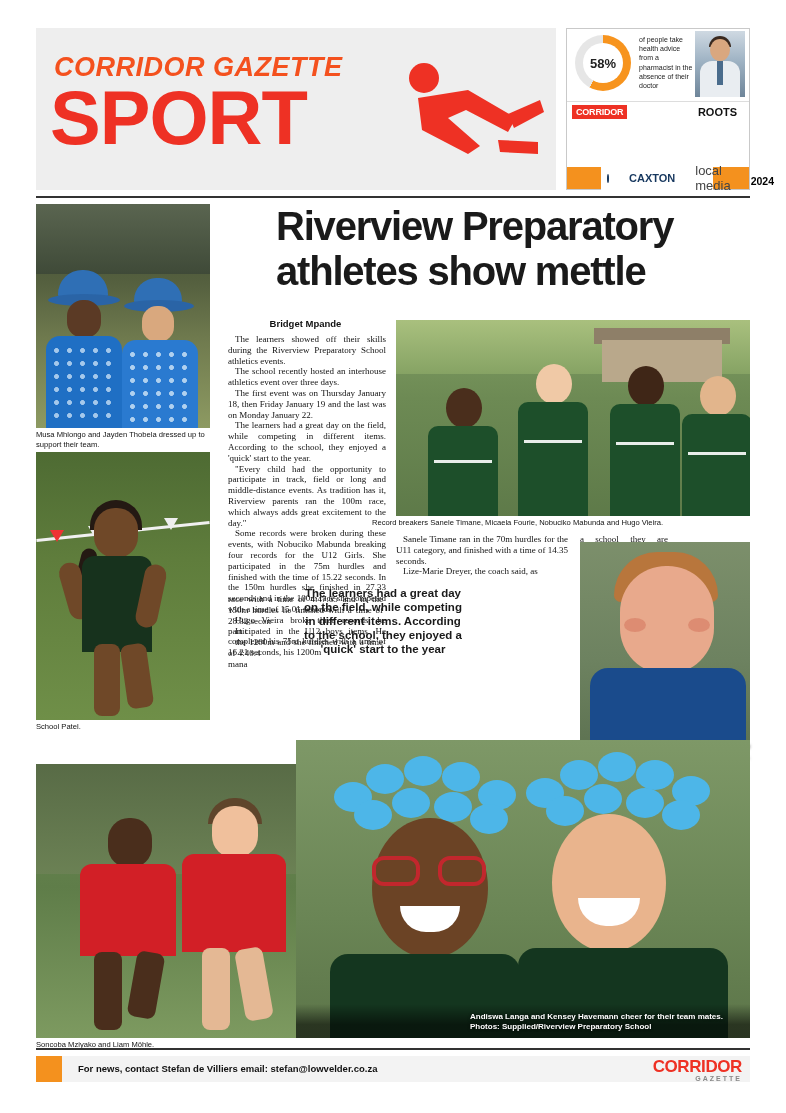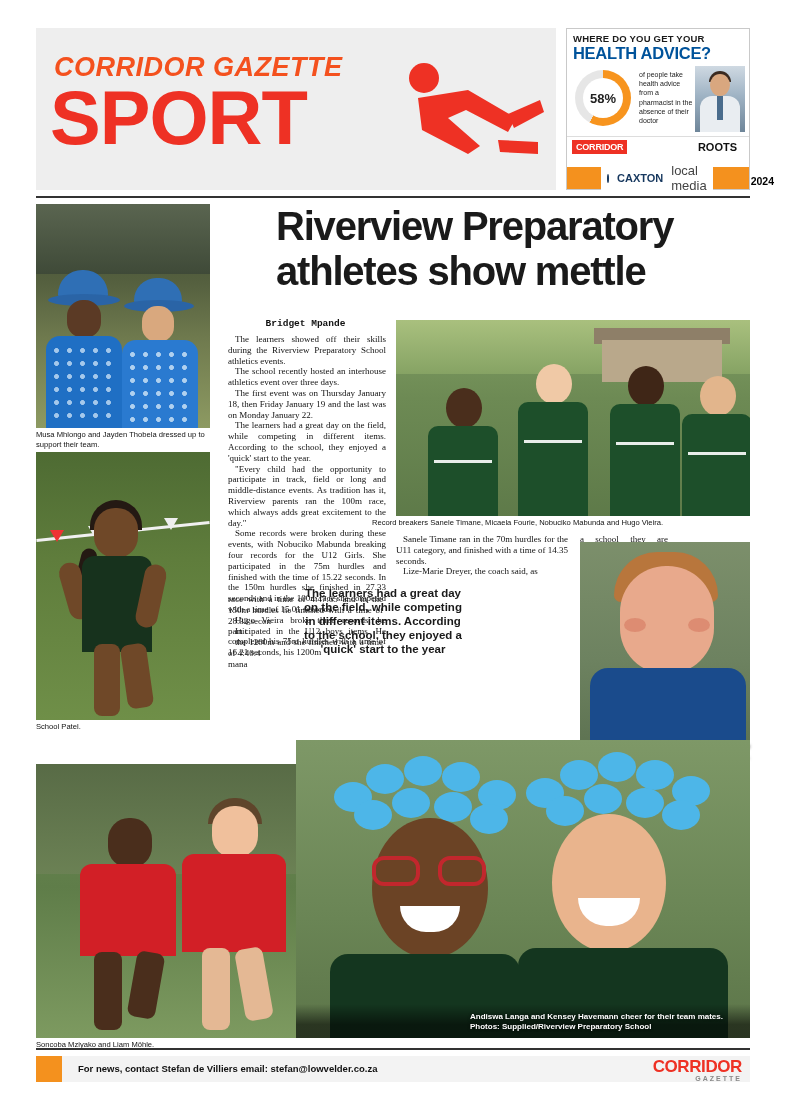--- a/index.html
+++ b/index.html
@@ -189,21 +189,21 @@
   .caxton-inner {
     margin-left: 34px;
     background: #fff;
     padding: 2px 8px 2px 6px;
     font-family: "Liberation Sans", sans-serif;
     font-size: 11px;
     color: #16375e;
     font-weight: bold;
     display: flex;
     align-items: center;
-    gap: 8px;
+    gap: 20px;
     width: 112px;
   }
   .caxton-inner .small {
     font-weight: normal;
     font-size: 13px;
     color: #444;
   }
   .cax-dot {
     width: 9px; height: 9px; border-radius: 50%;
     border: 1.6px solid #16375e;
@@ -332,21 +332,21 @@
   .cap-shade {
     position:absolute; left:0; bottom:0; width:100%; height:34px;
     background: linear-gradient(180deg, rgba(0,0,0,0) 0%, rgba(0,0,0,.55) 60%);
   }
 
   
   .byline {
     position: absolute;
     left: 228px; top: 318px;
     width: 155px;
-    font-family: Liberation Mono, monospace;
+    font-family: Liberation Sans, sans-serif;
     font-weight: bold;
     font-size: 9.5px;
     text-align: center;
     color: #111;
   }
   .col {
     position: absolute;
     font-family: "Liberation Serif", serif;
     font-size: 9px;
     line-height: 10.8px;
@@ -434,24 +434,20 @@
       <circle cx="36" cy="24" r="15" fill="#ee3124"></circle>
       <path d="M30 44 L80 36 L128 64 L120 78 L78 56 L60 64 L92 92 L80 100 L34 76 Z" fill="#ee3124"></path>
       <path d="M120 60 L152 46 L156 58 L126 74 Z" fill="#ee3124"></path>
       <path d="M110 86 L150 88 L150 100 L112 98 Z" fill="#ee3124"></path>
     </svg>
   </div>
   <div class="date-bar"></div>
   <div class="date-text">Wednesday February 7, 2024</div>
 
   <div class="adbox">
-    <div class="ad-head">
-      <div class="l1">WHERE DO YOU GET YOUR</div>
-      <div class="l2">HEALTH ADVICE?</div>
-    </div>
     <div class="ad-body">
       <div class="donut">
         <div class="donut-inner">58%</div>
       </div>
       <div class="ad-stat-text">of people take health advice from a pharmacist in the absence of their doctor</div>
       <div class="ad-photo">
         <div class="hair"></div>
           <div class="head"></div>
           <div class="body"></div>
           <div class="tie"></div>

